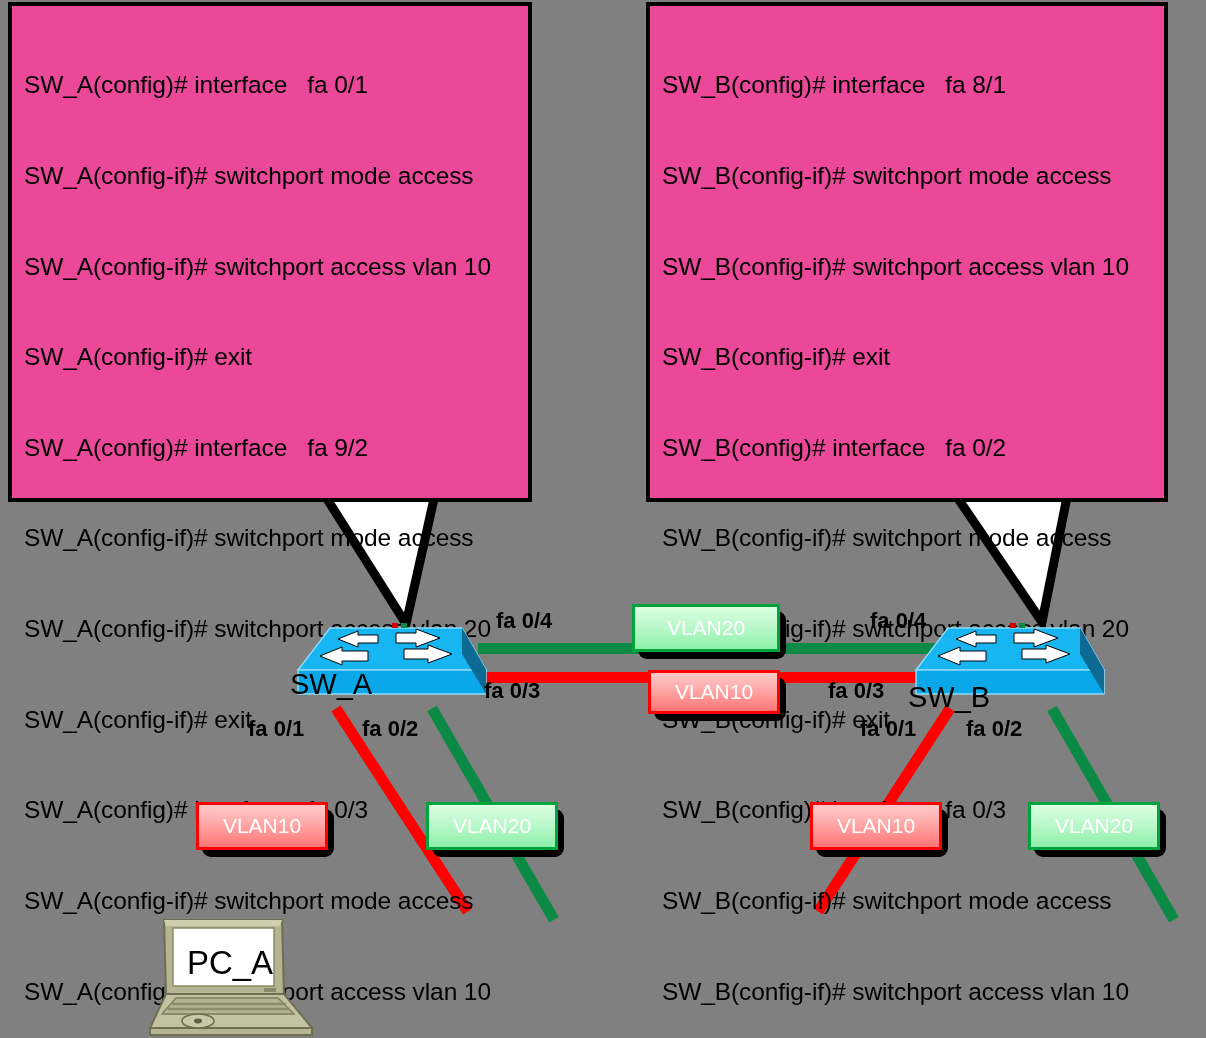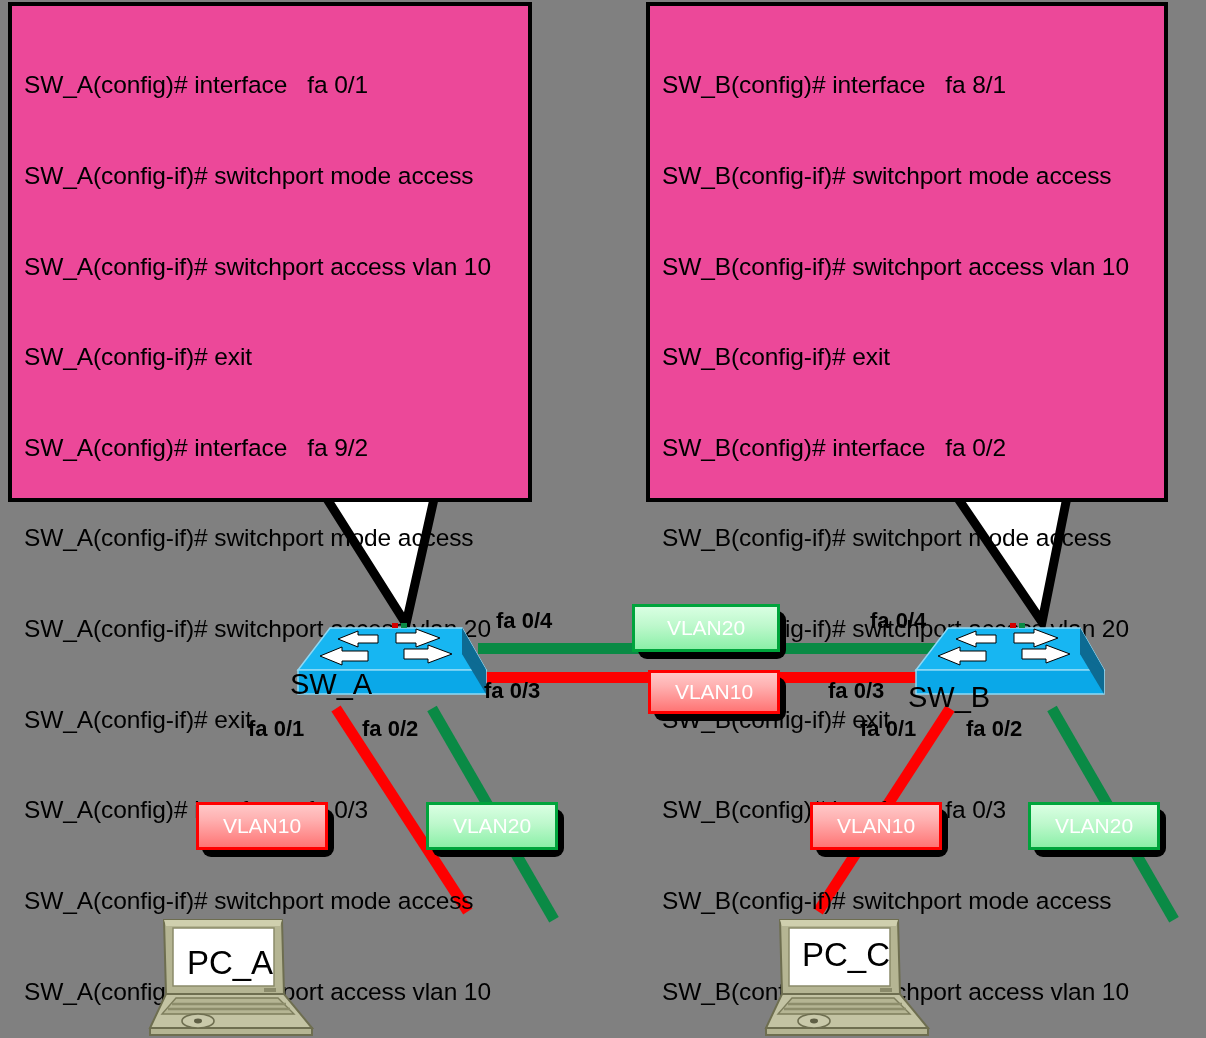--- a/index.html
+++ b/index.html
@@ -282,31 +282,15 @@
 
       <polygon points="4,110 166,110 166,117 4,117" fill="#b5b593" stroke="#6e6e50" stroke-width="2"></polygon>
 
       <ellipse cx="52" cy="103" rx="16" ry="7" fill="#c9c9aa" stroke="#6e6e50" stroke-width="1.6"></ellipse>
       <ellipse cx="52" cy="103" rx="4" ry="2.4" fill="#5f5f45"></ellipse>
     </svg>
     <div class="pcname" style="top:26px;">PC_A</div>
   </div>
 
 
-  <div class="laptop" style="left:762px;top:918px;width:168px;height:120px;">
-    <svg width="168" height="120" viewBox="0 0 168 120">
-      <polygon points="18,2 136,2 138,76 20,76" fill="#b5b593" stroke="#6e6e50" stroke-width="2"></polygon>
-      <polygon points="18,2 136,2 134,8 20,8" fill="#cfcfae"></polygon>
-      <rect x="27" y="10" width="101" height="58" fill="#ffffff" stroke="#8a8a6a" stroke-width="1.5"></rect>
-      <rect x="118" y="70" width="12" height="4" fill="#8a8a6a"></rect>
-      <polygon points="20,76 138,76 166,110 4,110" fill="#c3c3a3" stroke="#6e6e50" stroke-width="2"></polygon>
-      <polygon points="30,80 132,80 148,96 16,96" fill="#b5b593" stroke="#7d7d5c" stroke-width="1.4"></polygon>
-      <line x1="26" y1="86" x2="140" y2="86" stroke="#8d8d6b" stroke-width="2.4"></line>
-      <line x1="22" y1="91" x2="144" y2="91" stroke="#8d8d6b" stroke-width="2.4"></line>
-      <polygon points="4,110 166,110 166,117 4,117" fill="#b5b593" stroke="#6e6e50" stroke-width="2"></polygon>
-      <ellipse cx="52" cy="103" rx="16" ry="7" fill="#c9c9aa" stroke="#6e6e50" stroke-width="1.6"></ellipse>
-      <ellipse cx="52" cy="103" rx="4" ry="2.4" fill="#5f5f45"></ellipse>
-    </svg>
-    <div class="pcname" style="top:18px;">PC_C</div>
-  </div>
 
 
 </div>
 
 </body></html>

